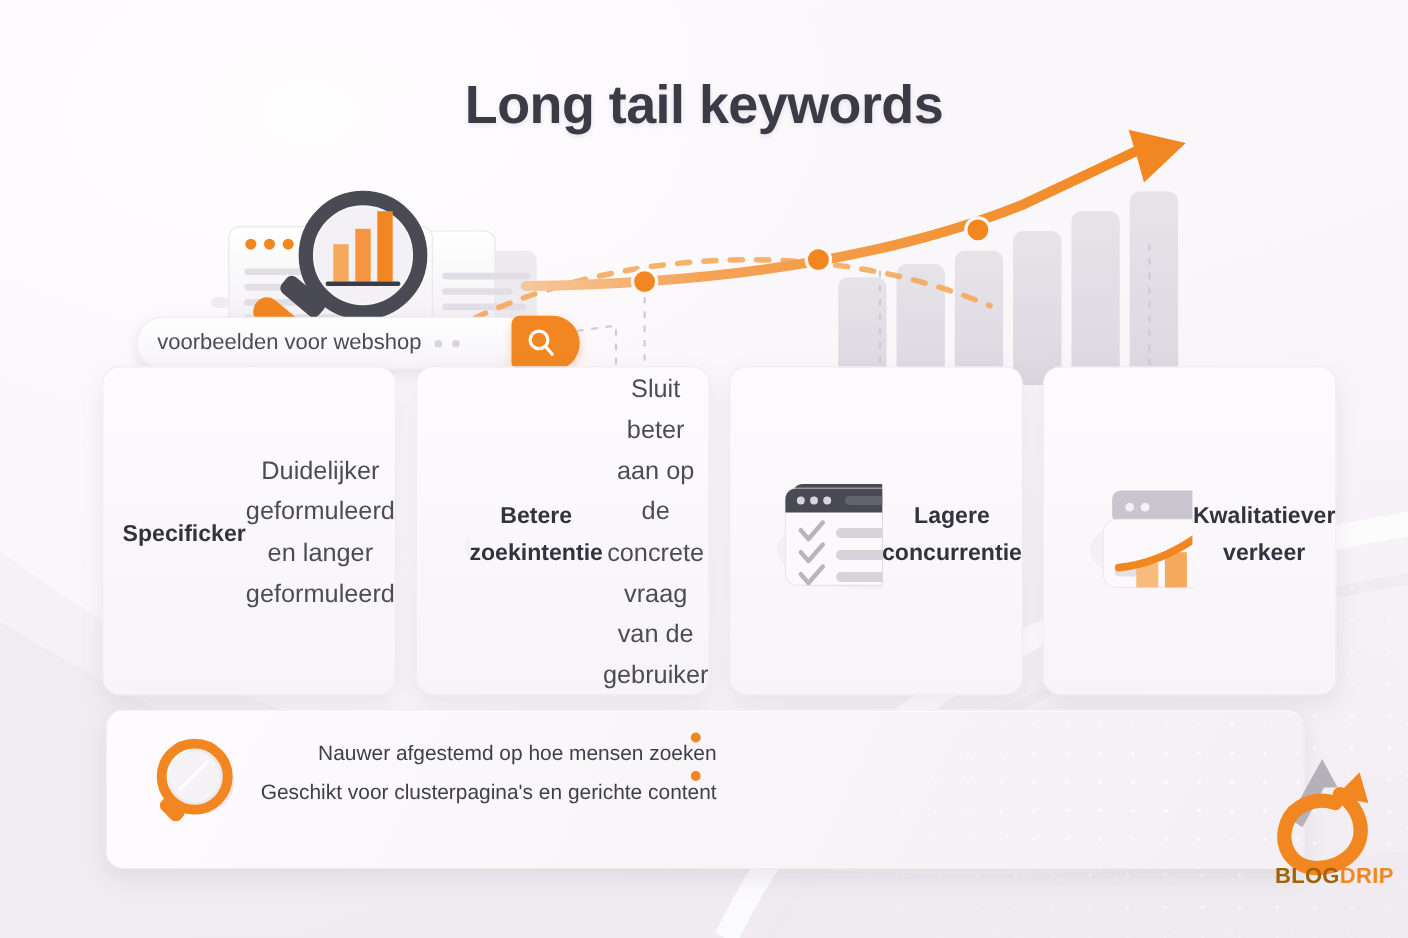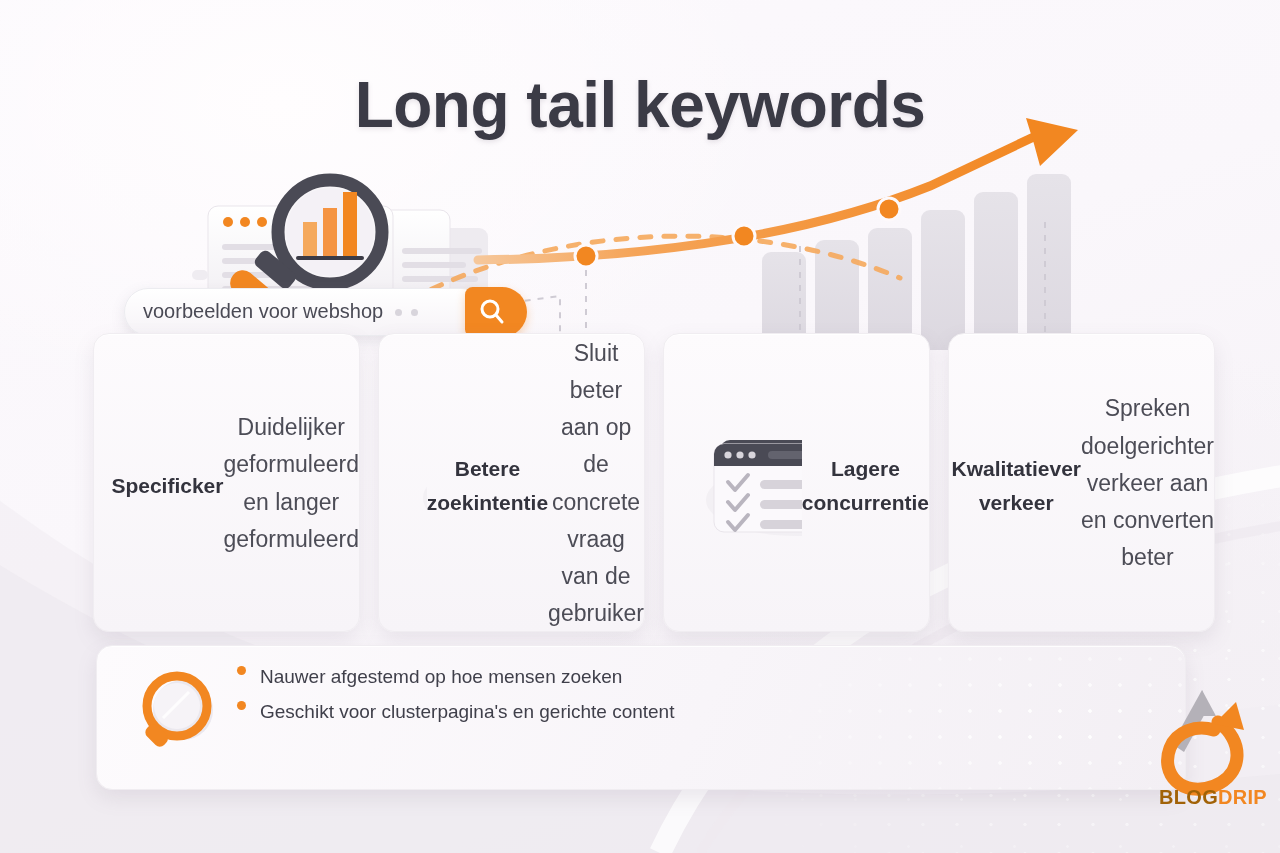--- a/index.html
+++ b/index.html
@@ -25,21 +25,21 @@
     background-size:34px 29px, 53px 47px;
     background-position:0 0, 17px 14px;
     opacity:.85;
     -webkit-mask-image:radial-gradient(560px 340px at 72% 62%, #000 10%, transparent 72%);
     mask-image:radial-gradient(560px 340px at 72% 62%, #000 10%, transparent 72%);
   }
 
   
   .title{
     position:absolute;left:0;right:0;top:68px;text-align:center;
-    font-size:64px;font-weight:bold;letter-spacing:-.5px;color:#3b3b46;
+    font-size:49px;font-weight:bold;letter-spacing:-.5px;color:#3b3b46;
     text-shadow:0 2px 5px rgba(120,110,130,.18);
   }
 
   
   .hero{position:absolute;left:0;top:110px;width:1280px;height:225px;}
 
   .search-bar{
     position:absolute;left:124px;top:178px;width:360px;height:46px;
     background:linear-gradient(180deg,#ffffff 0%,#f6f3f7 100%);
     border-radius:24px;
@@ -88,21 +88,21 @@
     border:1px solid #f0edf1;overflow:hidden;
   }
   .footer-speckle{position:absolute;right:0;top:0;width:560px;height:143px;
     background-image:radial-gradient(circle, rgba(255,255,255,.95) 1.5px, rgba(255,255,255,0) 2px);
     background-size:30px 26px;
     -webkit-mask-image:radial-gradient(420px 150px at 78% 55%, #000 8%, transparent 75%);
     mask-image:radial-gradient(420px 150px at 78% 55%, #000 8%, transparent 75%);
   }
   .footer-ico{position:absolute;left:34px;top:22px;}
   .bullets{position:absolute;left:140px;top:20px;}
-  .bullet{display:flex;align-items:flex-start;height:34px;margin-bottom:1px;}
+  .bullet{display:flex;align-items:flex-end;height:34px;margin-bottom:1px;flex-direction:column;}
   .bullet .dot{width:9px;height:9px;border-radius:50%;background:#f28721;margin-right:14px;flex:none;}
   .bullet .txt{font-size:19px;color:#3f3f4a;white-space:nowrap;}
 
   
   .logo{position:absolute;left:1152px;top:682px;width:118px;height:128px;}
   .logo-word{position:absolute;left:1152px;top:786px;width:122px;text-align:center;
     font-size:20px;font-weight:bold;letter-spacing:.3px;}
   .logo-word .b{color:#a16207;}
   .logo-word .d{color:#f28721;}
 </style>
@@ -304,21 +304,20 @@
           <rect x="64" y="96" width="22" height="8" rx="4" fill="#e4e0e7"></rect>
           <rect x="84" y="92" width="20" height="22" fill="#f7bb7d"></rect>
           <rect x="110" y="82" width="20" height="32" fill="#f5a95c"></rect>
           <rect x="136" y="70" width="20" height="44" fill="#f59442"></rect>
           <rect x="162" y="56" width="20" height="58" fill="#f28721"></rect>
           <path d="M68,96 C 110,92 150,66 186,26" stroke="#f28721" stroke-width="7" fill="none" stroke-linecap="round"></path>
           <path d="M196,10 L200,44 L168,36 Z" fill="#f28721"></path>
         </svg>
       </div>
       <div class="card-title">Kwalitatiever verkeer</div>
-      <div class="card-desc">Spreken doelgerichter verkeer aan en converten beter</div>
     </div>
   </div>
 
   <div class="footer">
     <div class="footer-speckle"></div>
     <svg class="footer-ico" width="96" height="100" viewBox="0 0 96 100">
       <circle cx="52" cy="42" r="30" fill="#e9e5ec" opacity=".9"></circle>
       <circle cx="46" cy="38" r="30" fill="none" stroke="#f28721" stroke-width="9"></circle>
       <circle cx="46" cy="38" r="23" fill="#f6f3f7"></circle>
       <path d="M32,50 L58,24" stroke="#ffffff" stroke-width="3" opacity=".9"></path>

